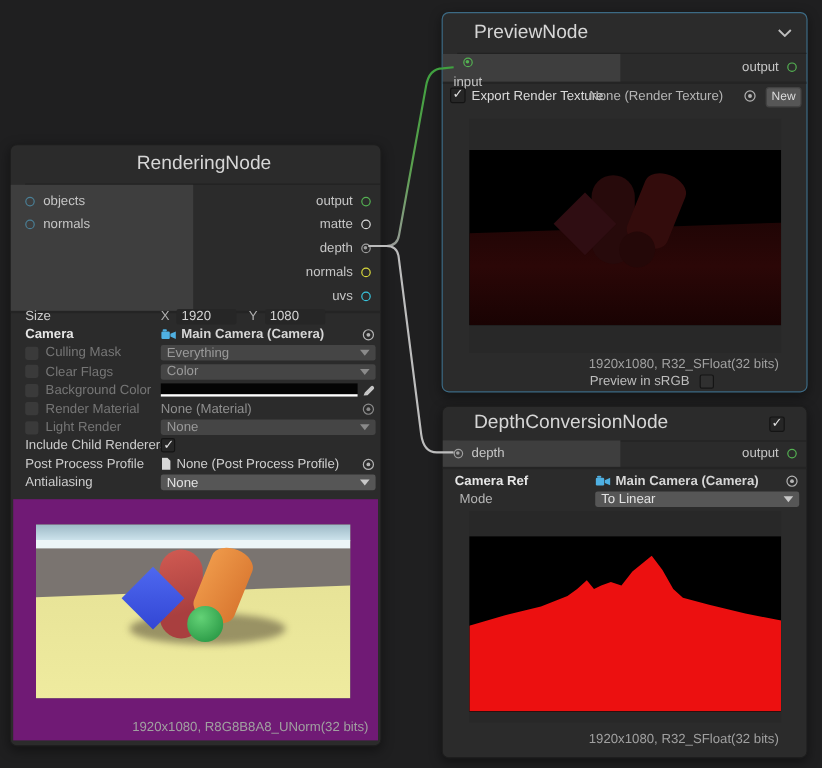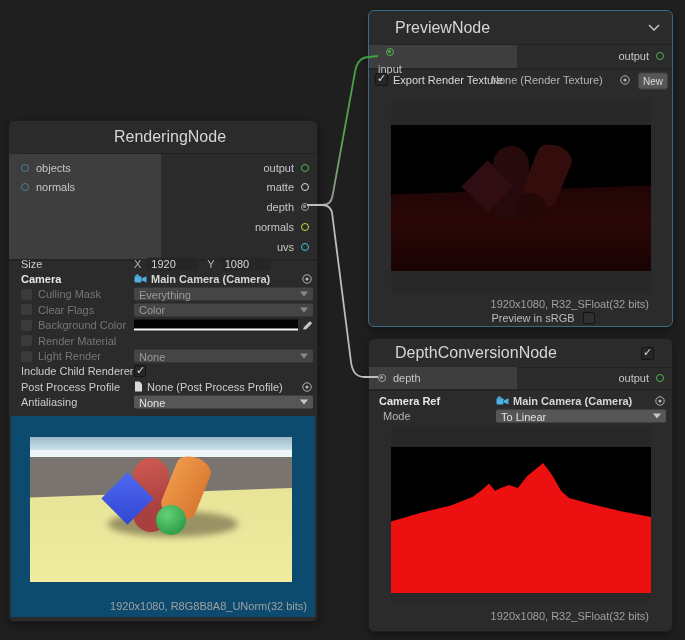--- a/index.html
+++ b/index.html
@@ -196,20 +196,30 @@
             <svg width="11" height="11" viewBox="0 0 11 11">
                 <path d="M1 10 L2 7.5 L7 2.5 A1.6 1.6 0 0 1 9.3 4.8 L4.3 9.8 Z" fill="#c6c6c6"></path>
               </svg>
           </span>
         </span>
       </div>
 
       <div class="prow">
         <span class="pcheck"></span>
         <span class="plabel disabled">Render Material</span>
+        <span class="pval">
+          <span class="objval dim">None (Material)</span>
+          <span class="flex1"></span>
+          <span class="icon">
+            <svg width="12" height="12" viewBox="0 0 12 12">
+                <circle cx="6" cy="6" r="4.2" fill="none" stroke="#8a8a8a" stroke-width="1"></circle>
+                <circle cx="6" cy="6" r="1.6" fill="#8a8a8a"></circle>
+              </svg>
+          </span>
+        </span>
       </div>
 
       <div class="prow">
         <span class="pcheck"></span>
         <span class="plabel disabled">Light Render</span>
         <span class="pval">
           <span class="dropdown disabled">
             <span>None</span>
             <span class="ddarrow"></span>
           </span>
@@ -246,21 +256,21 @@
         <span class="plabel">Antialiasing</span>
         <span class="pval">
           <span class="dropdown">
             <span>None</span>
             <span class="ddarrow"></span>
           </span>
         </span>
       </div>
     </div>
 
-    <div class="preview-wrap" style="left:2px;right:2px;top:295px;bottom:4px;background:#0c4a6e;">
+    <div class="preview-wrap" style="left:2px;right:2px;top:295px;bottom:4px;background:#701a75;">
       <div class="img scene" style="left:19px;top:21px;width:262px;height:145px;">
         <div class="sky"></div>
         <div class="horizon"></div>
         <div class="ground"></div>
         <div class="shadow"></div>
         <div class="capsule"></div>
         <div class="cube"></div>
         <div class="cylinder"></div>
         <div class="sphere"></div>
       </div>

